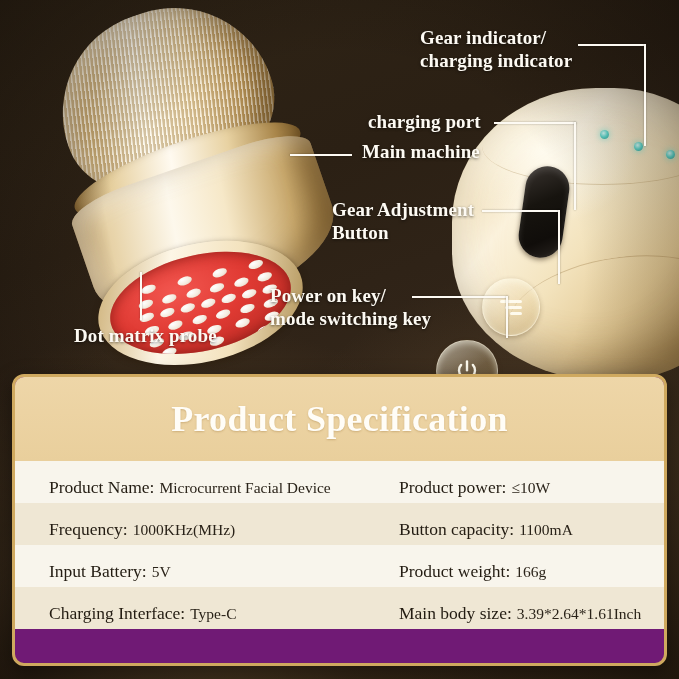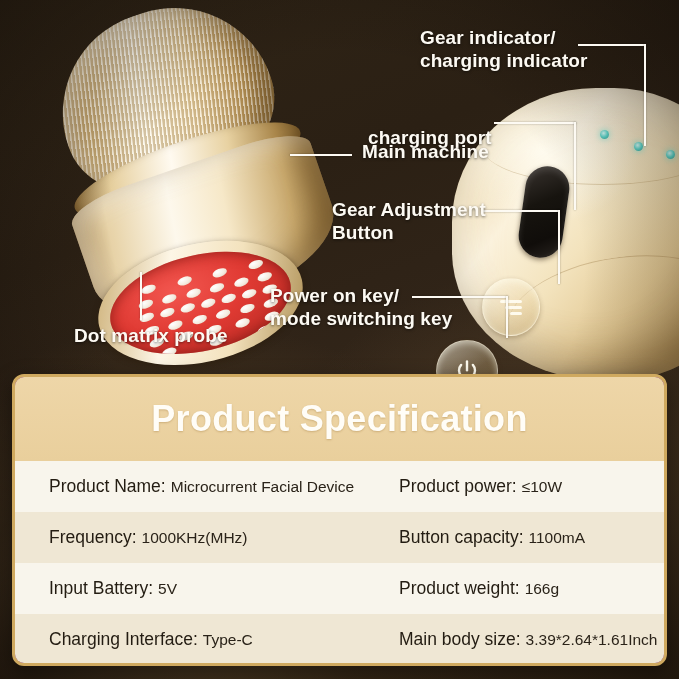--- a/index.html
+++ b/index.html
@@ -5,21 +5,21 @@
   html, body {
     margin: 0;
     padding: 0;
     background: #1b140d;
   }
   #page {
     position: relative;
     width: 679px;
     height: 679px;
     overflow: hidden;
-    font-family: Liberation Sans, sans-serif;
+    font-family: Liberation Serif, serif;
     background: #2a1f14;
   }
 
   
   .bg-base {
     position: absolute;
     inset: 0;
     background:
       radial-gradient(ellipse 70% 55% at 28% 86%, rgba(196,158,96,0.55) 0%, rgba(120,92,50,0.22) 42%, rgba(0,0,0,0) 70%),
       radial-gradient(ellipse 60% 50% at 80% 72%, rgba(150,116,66,0.30) 0%, rgba(0,0,0,0) 65%),
@@ -189,21 +189,21 @@
     position: absolute;
     color: #fdfaf3;
     font-size: 19px;
     font-weight: 600;
     line-height: 1.22;
     letter-spacing: 0.1px;
     text-shadow: 0 1px 3px rgba(0,0,0,0.55);
     white-space: pre-line;
   }
   .c-gear-ind   { left: 420px; top: 26px;  }
-  .c-charge     { left: 368px; top: 126px; }
+  .c-charge     { left: 368px; top: 110px; }
   .c-main       { left: 362px; top: 140px; }
   .c-gear-adj   { left: 332px; top: 198px; white-space: pre-line; }
   .c-power      { left: 270px; top: 284px; }
   .c-dot        { left: 74px;  top: 324px; }
 
   .lead {
     position: absolute;
     background: #fdfaf3;
     box-shadow: 0 0 2px rgba(0,0,0,0.35);
   }
@@ -235,23 +235,23 @@
   .spec-title {
     color: #fffdf7;
     font-size: 36px;
     font-weight: 700;
     letter-spacing: 0.3px;
     text-shadow: 0 1px 2px rgba(150,110,50,0.35);
   }
   .spec-table { display: block; }
   .spec-row {
     display: flex;
-    align-items: center;
-    height: 51px;
-    padding: 0 0 0 34px;
+    align-items: flex-start;
+    height: 42px;
+    padding: 16px 0 0 34px;
     box-sizing: border-box;
   }
   .spec-row.odd  { background: #f8f5ec; }
   .spec-row.even { background: #efe7d4; }
   .spec-cell {
     display: flex;
     align-items: baseline;
     gap: 5px;
   }
   .spec-cell.left  { width: 350px; }

